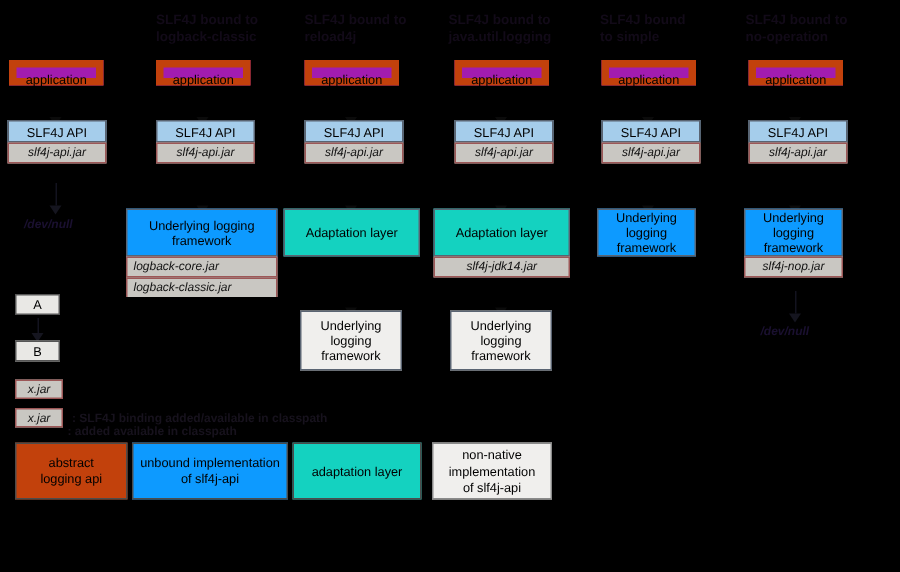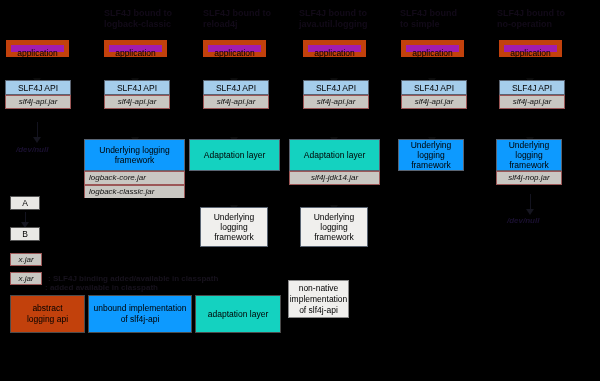--- a/index.html
+++ b/index.html
@@ -255,17 +255,17 @@
   <div class="legend-text" style="left: 45px; top: 255px; width: 180px; white-space: pre-line; margin-top: 28px;">: added available in classpath</div>
 
   <div class="legend-jar" style="left:10px; top:272px; width:32px; height:13px;">x.jar</div>
   <div class="legend-text" style="left: 48px; top: 274px; width: 230px; white-space: pre-line;">: SLF4J binding added/available in classpath</div>
 
   <div class="key-box k-abstract" style="left: 10px; top: 295px; width: 75px; height: 38px; white-space: pre-line;">abstract
 logging api</div>
   <div class="key-box k-native" style="left: 88px; top: 295px; width: 104px; height: 38px; white-space: pre-line;">unbound implementation
 of slf4j-api</div>
   <div class="key-box k-adapt" style="left: 195px; top: 295px; width: 86px; height: 38px; white-space: pre-line;">adaptation layer</div>
-  <div class="key-box k-nonnative" style="left: 288px; top: 280px; width: 61px; height: 38px; white-space: pre-line;">non-native
+  <div class="key-box k-nonnative" style="left: 288px; top: 295px; width: 80px; height: 38px; white-space: pre-line;">non-native
 implementation
 of slf4j-api</div>
 
 </div>
 
 </body></html>

